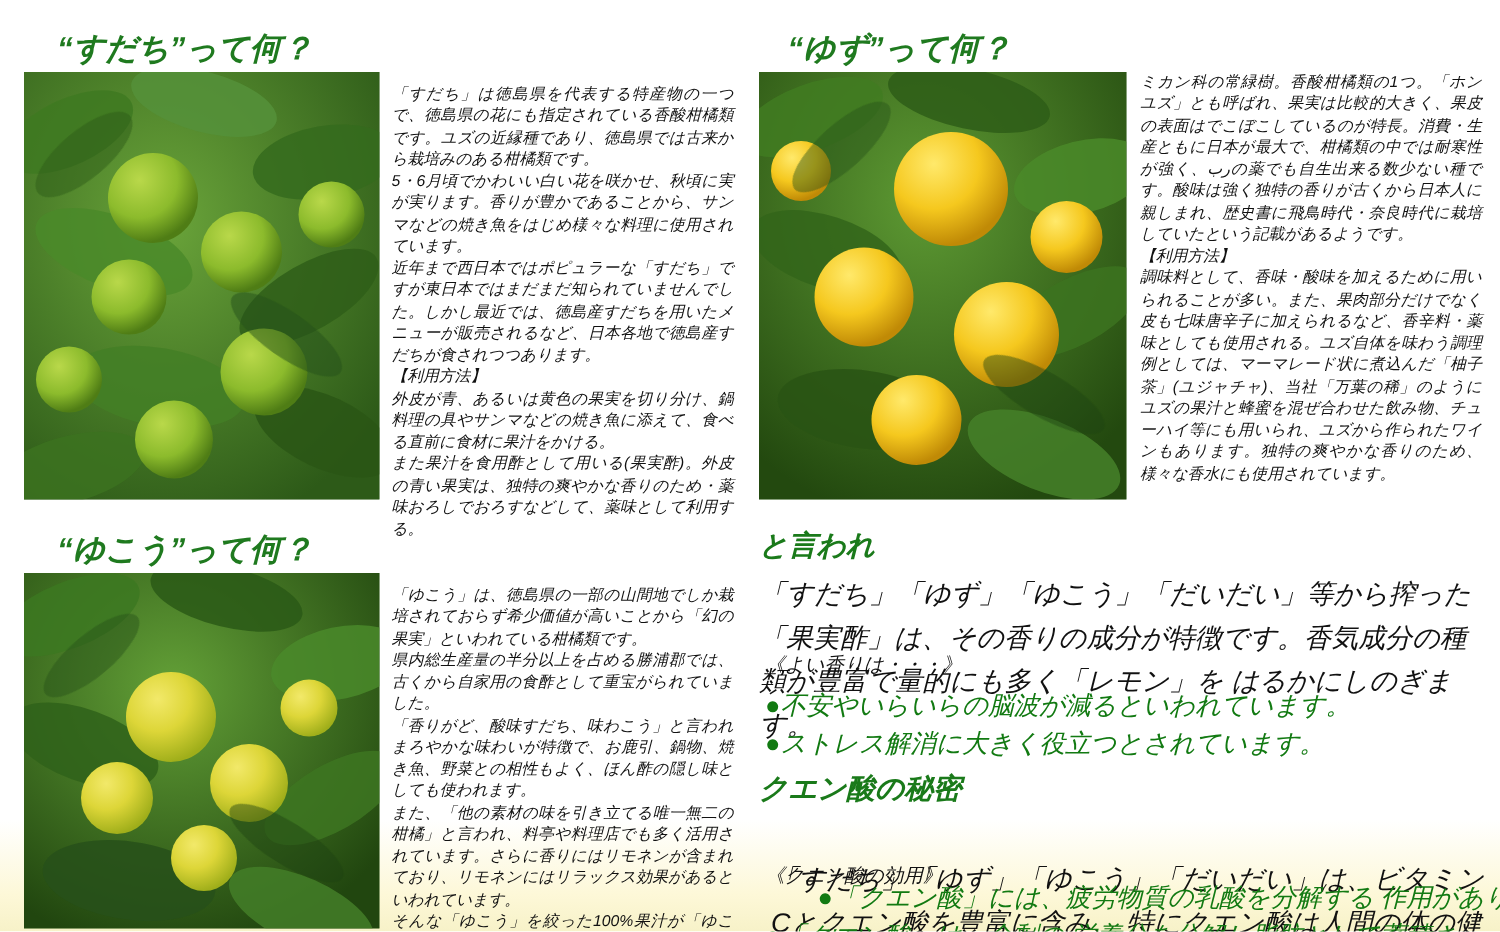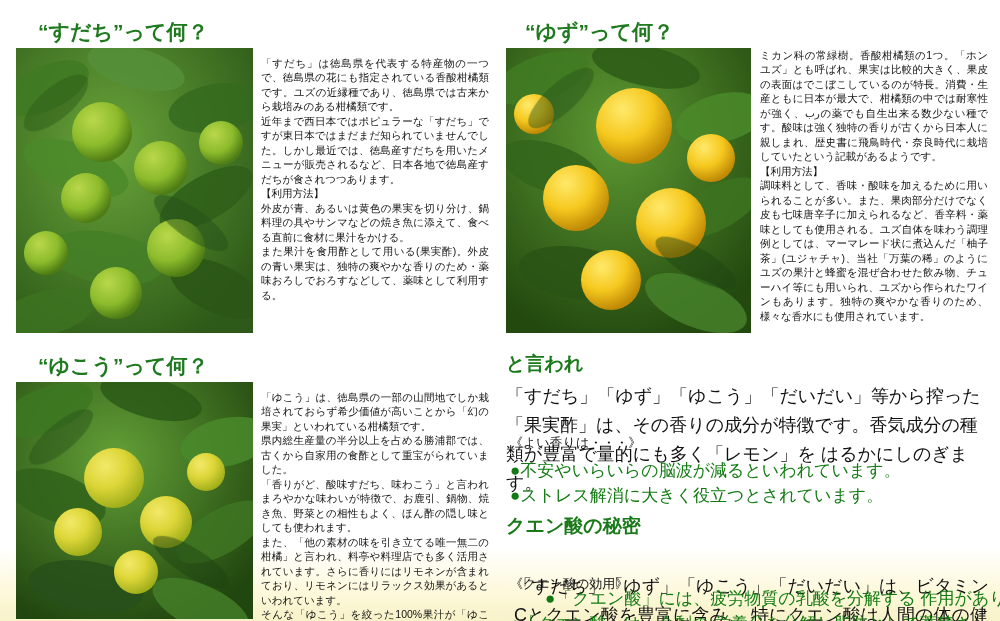--- a/index.html
+++ b/index.html
@@ -12,20 +12,21 @@
     background: #ffffff;
     font-family: "Liberation Sans", sans-serif;
     overflow: hidden;
     position: relative;
   }
   .page {
     position: relative;
     width: 1000px;
     height: 621px;
     background: linear-gradient(to bottom, #ffffff 0%, #ffffff 88%, #fdf8d8 96%, #f7f2c8 100%);
+    font-style: italic;
   }
   
   .head-green {
     position: absolute;
     font-size: 21px;
     font-weight: bold;
     color: #1f7a1f;
     letter-spacing: 0px;
     white-space: nowrap;
   }
@@ -116,20 +117,21 @@
       </g>
       <g opacity="0.5">
         <ellipse cx="40" cy="55" rx="40" ry="16" fill="#2e5d18" transform="rotate(-40 40 55)"></ellipse>
         <ellipse cx="175" cy="175" rx="44" ry="15" fill="#24501a" transform="rotate(35 175 175)"></ellipse>
       </g>
     </svg>
   </div>
 
   <div class="bodytext" style="left:261px; top:56px; width:228px;">
     <p>「すだち」は徳島県を代表する特産物の一つで、徳島県の花にも指定されている香酸柑橘類です。ユズの近縁種であり、徳島県では古来から栽培みのある柑橘類です。</p>
+    <p>5・6月頃でかわいい白い花を咲かせ、秋頃に実が実ります。香りが豊かであることから、サンマなどの焼き魚をはじめ様々な料理に使用されています。</p>
     <p>近年まで西日本ではポピュラーな「すだち」ですが東日本ではまだまだ知られていませんでした。しかし最近では、徳島産すだちを用いたメニューが販売されるなど、日本各地で徳島産すだちが食されつつあります。</p>
     <p>【利用方法】</p>
     <p>外皮が青、あるいは黄色の果実を切り分け、鍋料理の具やサンマなどの焼き魚に添えて、食べる直前に食材に果汁をかける。</p>
     <p>また果汁を食用酢として用いる(果実酢)。外皮の青い果実は、独特の爽やかな香りのため・薬味おろしでおろすなどして、薬味として利用する。</p>
   </div>
 
   <div class="head-green" style="left:525px; top:18px;">“ゆず”って何？</div>
 
   <div class="photo" style="left:506px; top:48px; width:245px; height:285px;">
     <svg width="245" height="285" viewBox="0 0 245 285" xmlns="http://www.w3.org/2000/svg">

